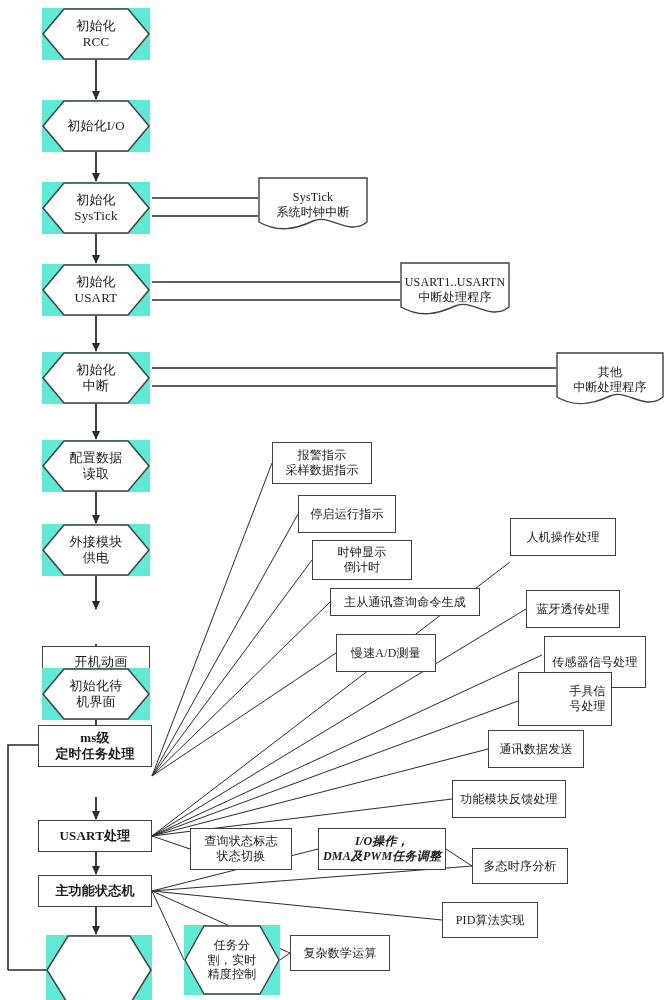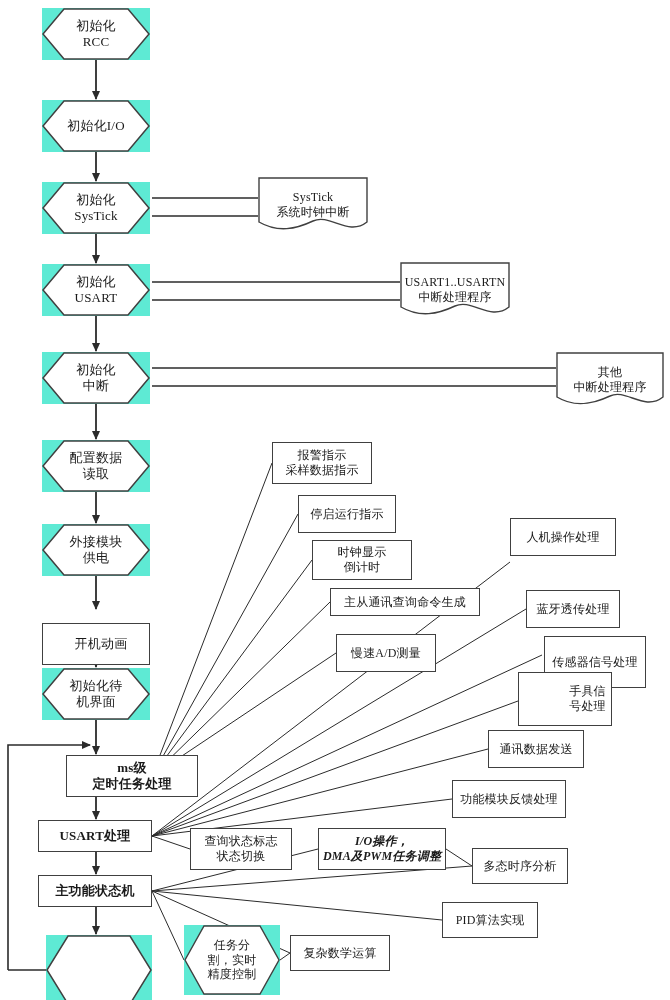--- a/index.html
+++ b/index.html
@@ -174,33 +174,33 @@
   </div>
 
   <div class="node hex f13" style="left: 42px; top: 524px; width: 108px; height: 52px;">
     <svg class="hexsvg" viewBox="0 0 108 52" preserveAspectRatio="none">
       <polygon points="22,1 86,1 107,26 86,51 22,51 1,26" fill="#ffffff" stroke="#404040" stroke-width="1.5" vector-effect="non-scaling-stroke"></polygon>
     </svg>
     <span class="lbl">外接模块
 供电</span>
   </div>
 
-  <div class="node rect f13" style="left: 42px; top: 623px; width: 108px; height: 42px; padding-left: 10px;">
+  <div class="node rect f13" style="left: 42px; top: 646px; width: 108px; height: 32px; padding-left: 10px;">
     <span class="lbl">开机动画</span>
   </div>
 
   <div class="node hex f13" style="left: 42px; top: 668px; width: 108px; height: 52px;">
     <svg class="hexsvg" viewBox="0 0 108 52" preserveAspectRatio="none">
       <polygon points="22,1 86,1 107,26 86,51 22,51 1,26" fill="#ffffff" stroke="#404040" stroke-width="1.5" vector-effect="non-scaling-stroke"></polygon>
     </svg>
     <span class="lbl">初始化待
 机界面</span>
   </div>
 
-  <div class="node rect f13 bold" style="left: 38px; top: 755px; width: 132px; height: 42px; margin-left: 28px;">
+  <div class="node rect f13 bold" style="left: 38px; top: 725px; width: 114px; height: 42px;">
     <span class="lbl">ms级
 定时任务处理</span>
   </div>
 
   <div class="node rect f13 bold" style="left: 38px; top: 820px; width: 114px; height: 32px;">
     <span class="lbl">USART处理</span>
   </div>
 
   <div class="node rect f13 bold" style="left: 38px; top: 875px; width: 114px; height: 32px;">
     <span class="lbl">主功能状态机</span>

